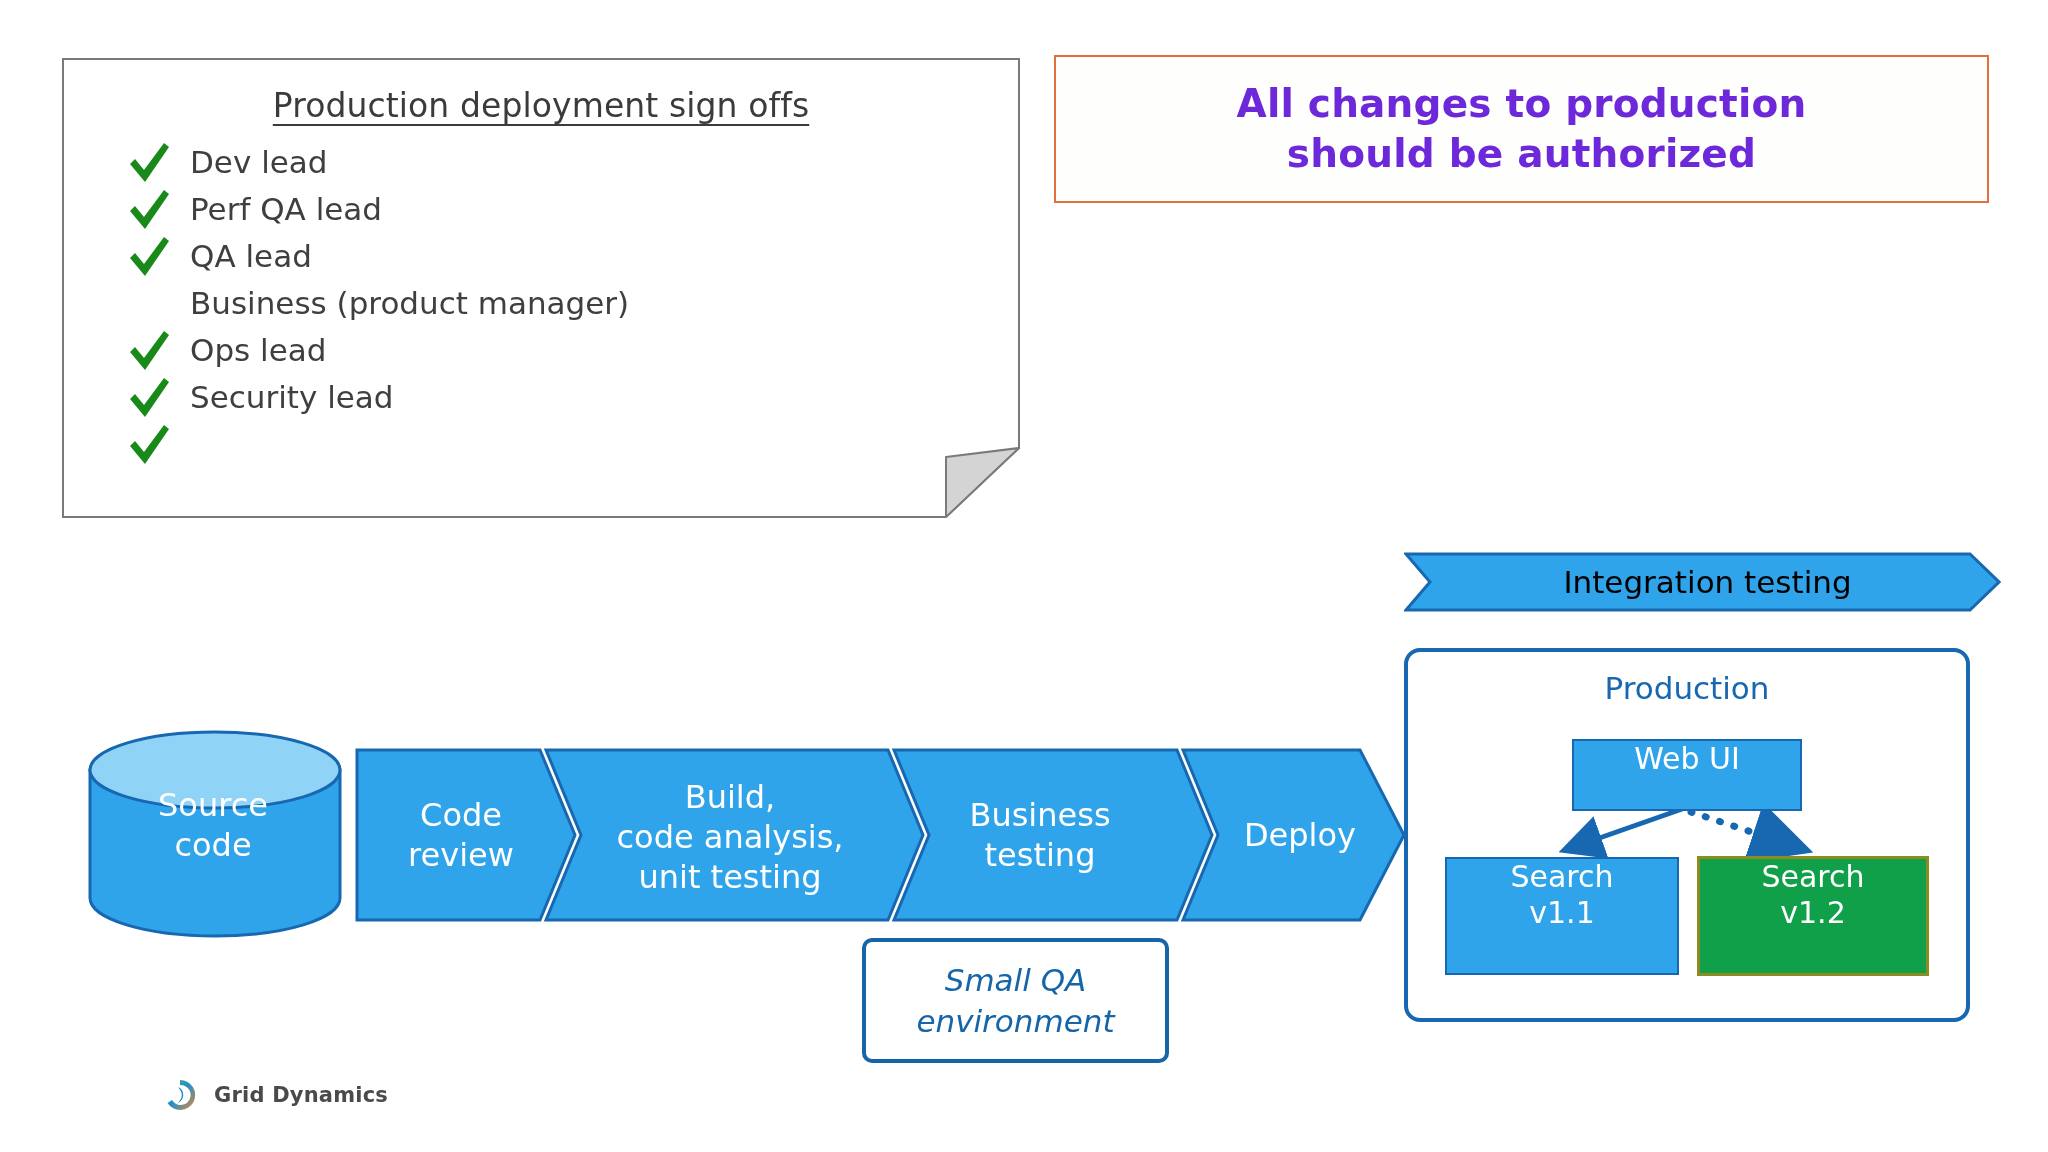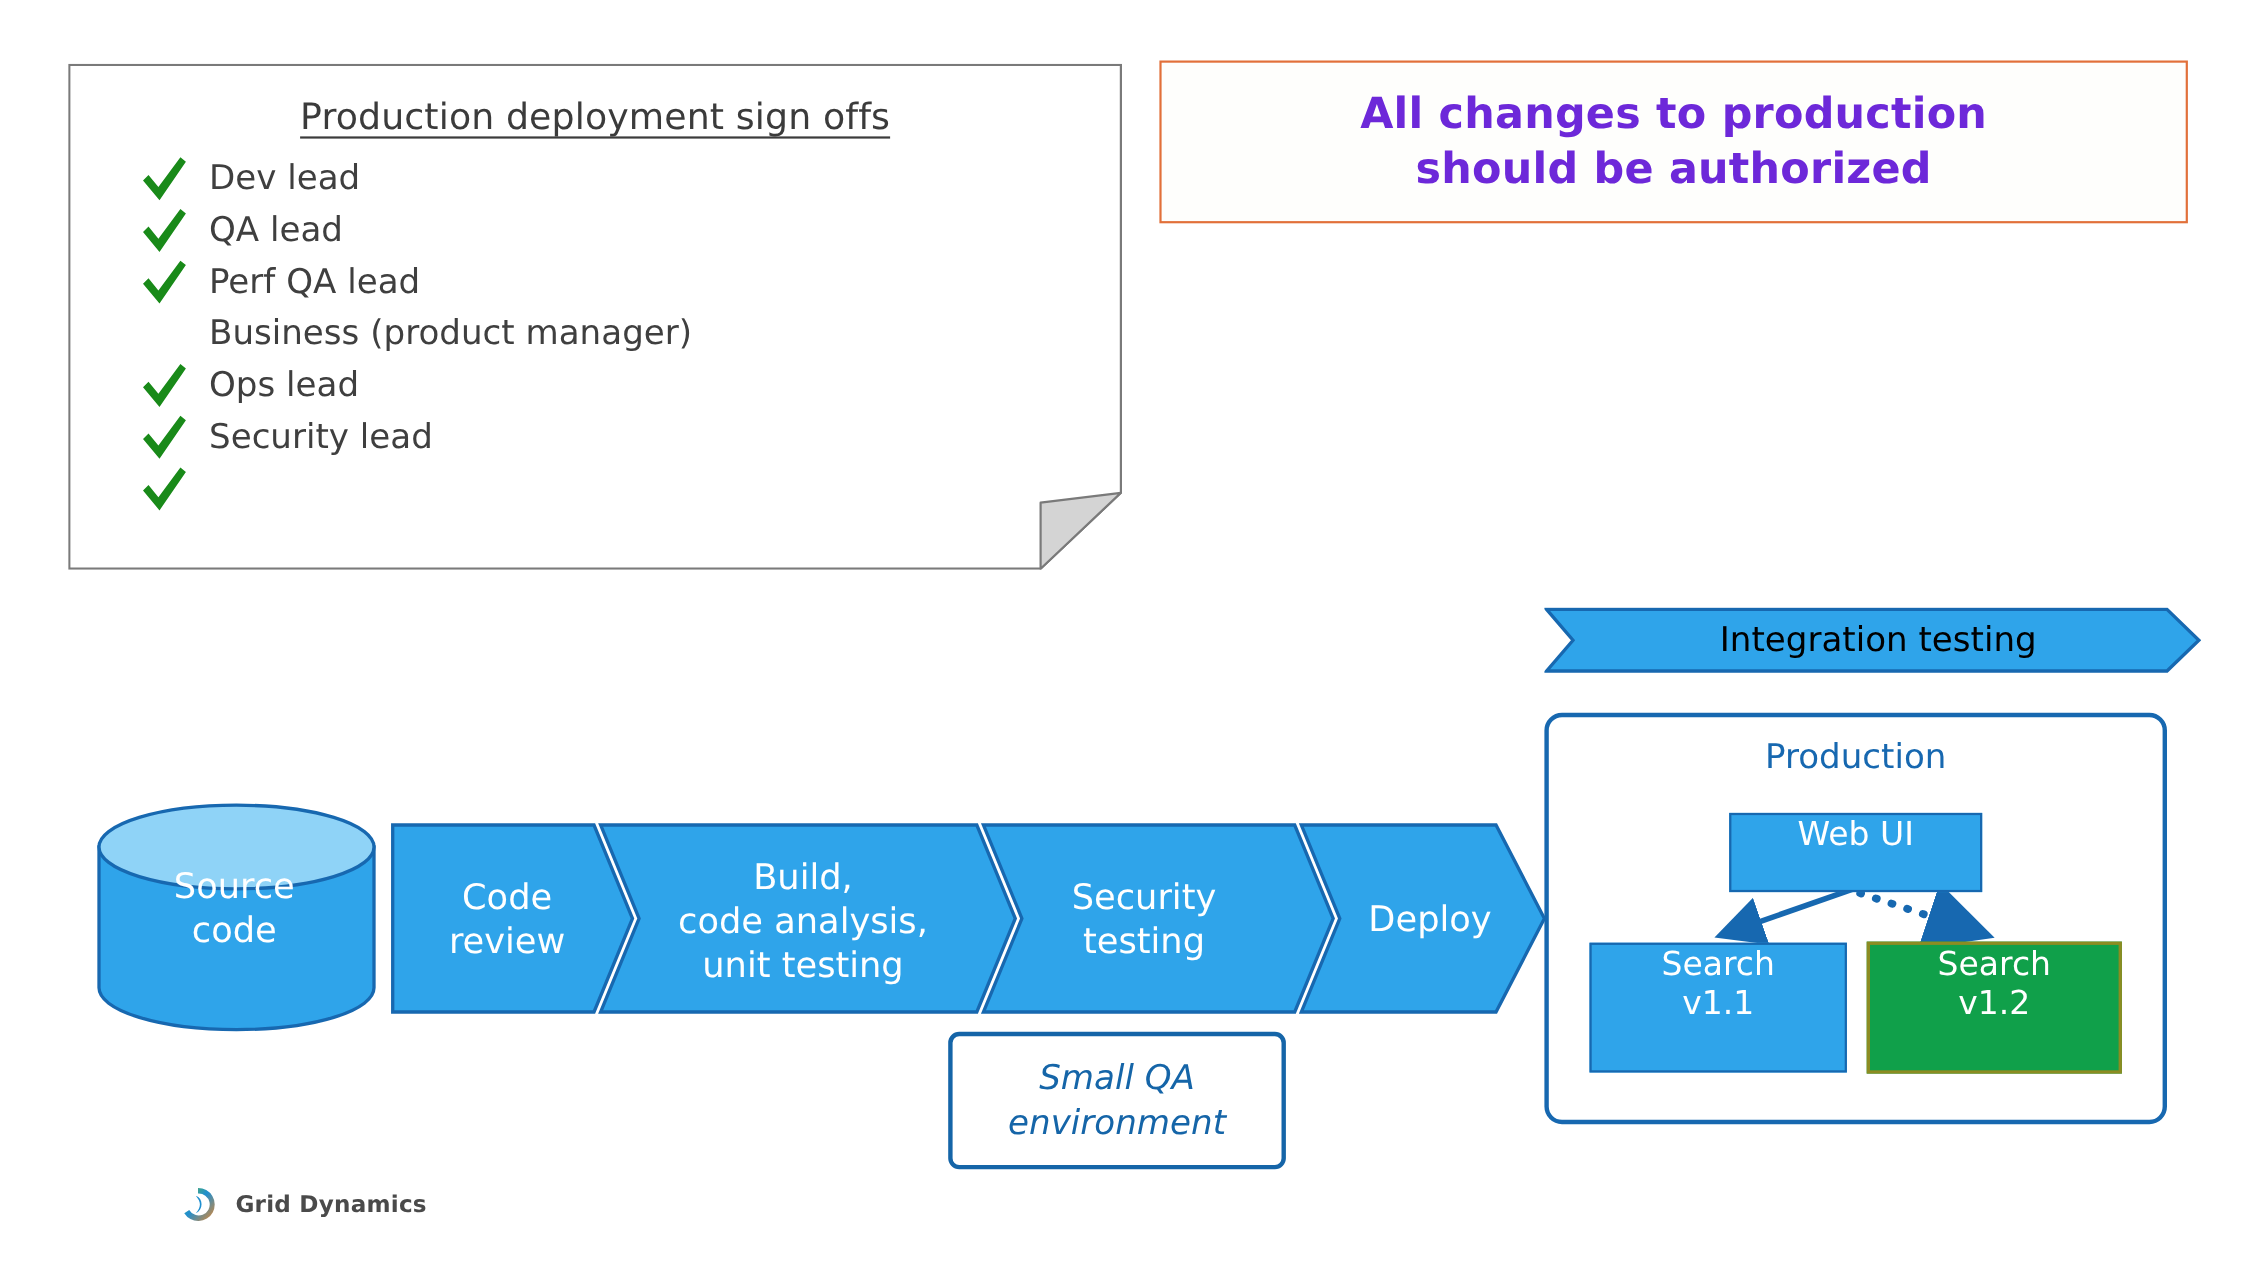--- a/index.html
+++ b/index.html
@@ -239,27 +239,27 @@
       <li>
         <svg class="check-icon" viewBox="0 0 46 46">
           <path d="M4 24 L9 19 L18 30 L38 3 L43 7 L19 42 Z" fill="#198A19"></path>
         </svg>
         <span>Dev lead</span>
       </li>
       <li>
         <svg class="check-icon" viewBox="0 0 46 46">
           <path d="M4 24 L9 19 L18 30 L38 3 L43 7 L19 42 Z" fill="#198A19"></path>
         </svg>
+        <span>Perf QA lead</span>
+      </li>
+      <li>
+        <svg class="check-icon" viewBox="0 0 46 46">
+          <path d="M4 24 L9 19 L18 30 L38 3 L43 7 L19 42 Z" fill="#198A19"></path>
+        </svg>
         <span>QA lead</span>
-      </li>
-      <li>
-        <svg class="check-icon" viewBox="0 0 46 46">
-          <path d="M4 24 L9 19 L18 30 L38 3 L43 7 L19 42 Z" fill="#198A19"></path>
-        </svg>
-        <span>Perf QA lead</span>
       </li>
       <li>
         
         <span>Business (product manager)</span>
       </li>
       <li>
         <svg class="check-icon" viewBox="0 0 46 46">
           <path d="M4 24 L9 19 L18 30 L38 3 L43 7 L19 42 Z" fill="#198A19"></path>
         </svg>
         <span>Ops lead</span>
@@ -316,21 +316,21 @@
 </div>
 <div class="stage-label" id="label-build">
   <div>
     <span>Build,</span><br>
     <span>code analysis,</span><br>
     <span>unit testing</span>
   </div>
 </div>
 <div class="stage-label" id="label-service">
   <div>
-    <span>Security</span><br>
+    <span>Business</span><br>
     <span>testing</span>
   </div>
 </div>
 <div class="stage-label" id="label-deploy">
   <div>
     <span>Deploy</span>
   </div>
 </div>
 
 <div id="small-qa-box">

